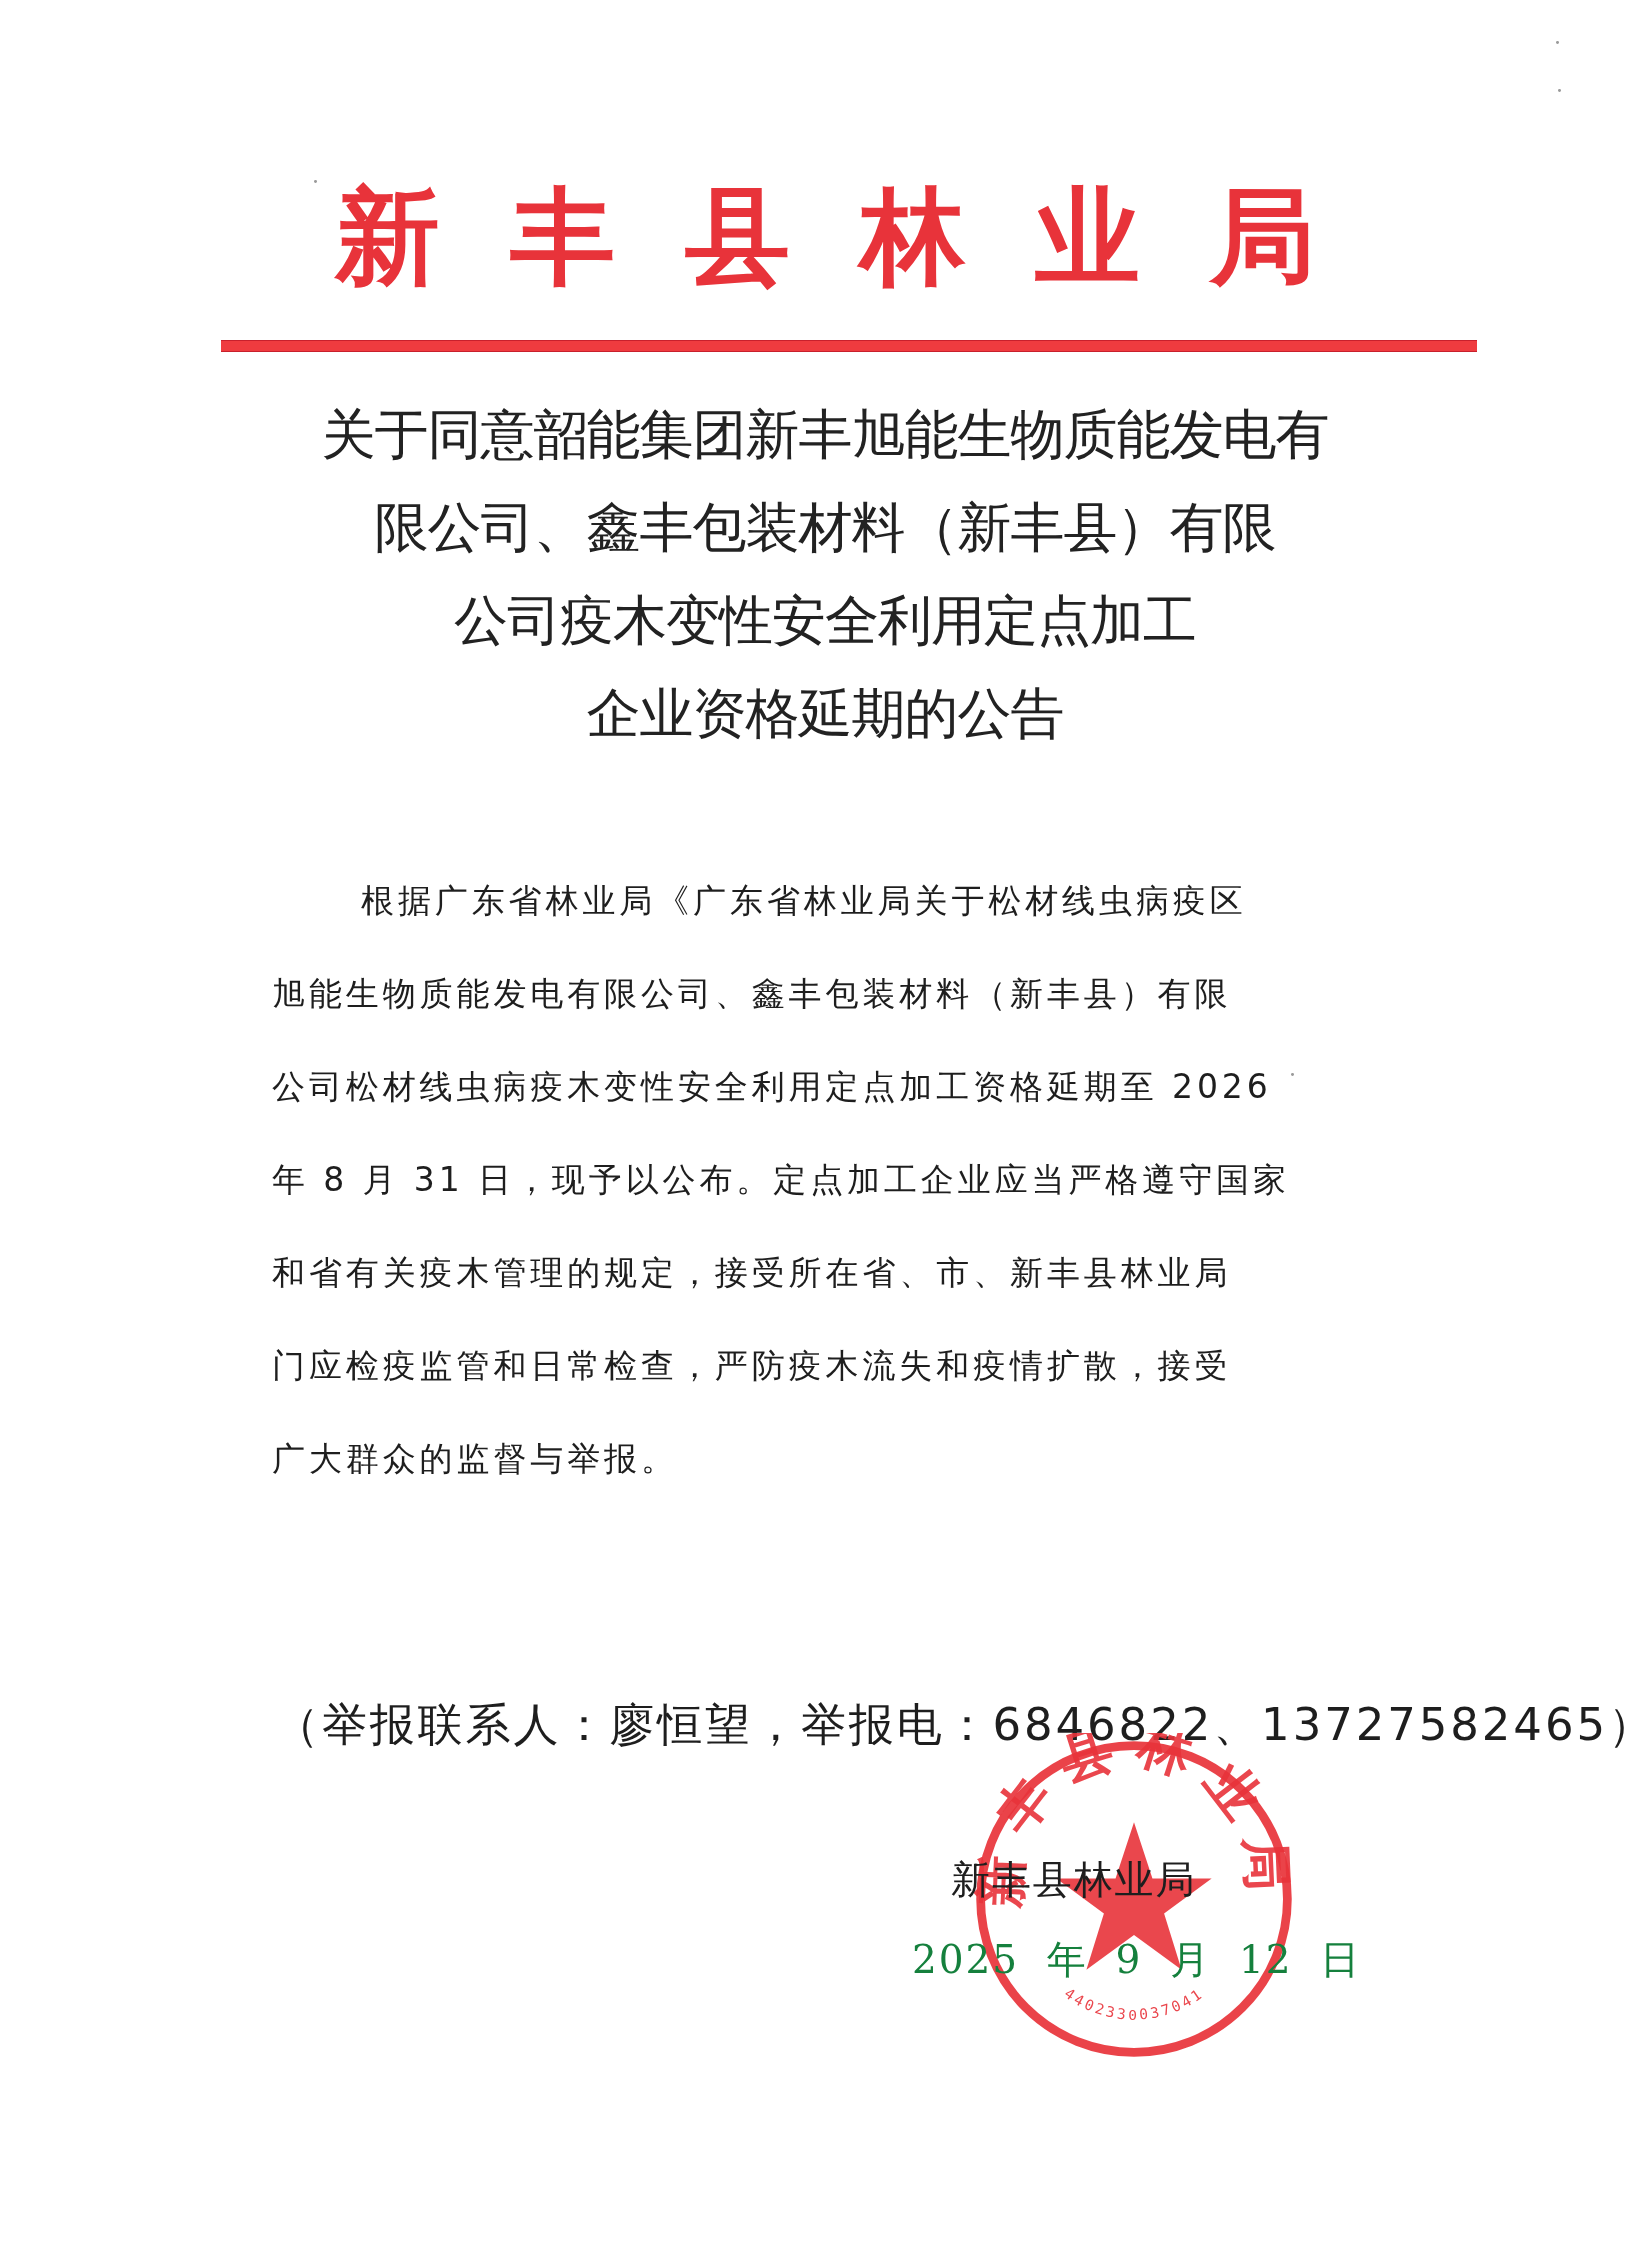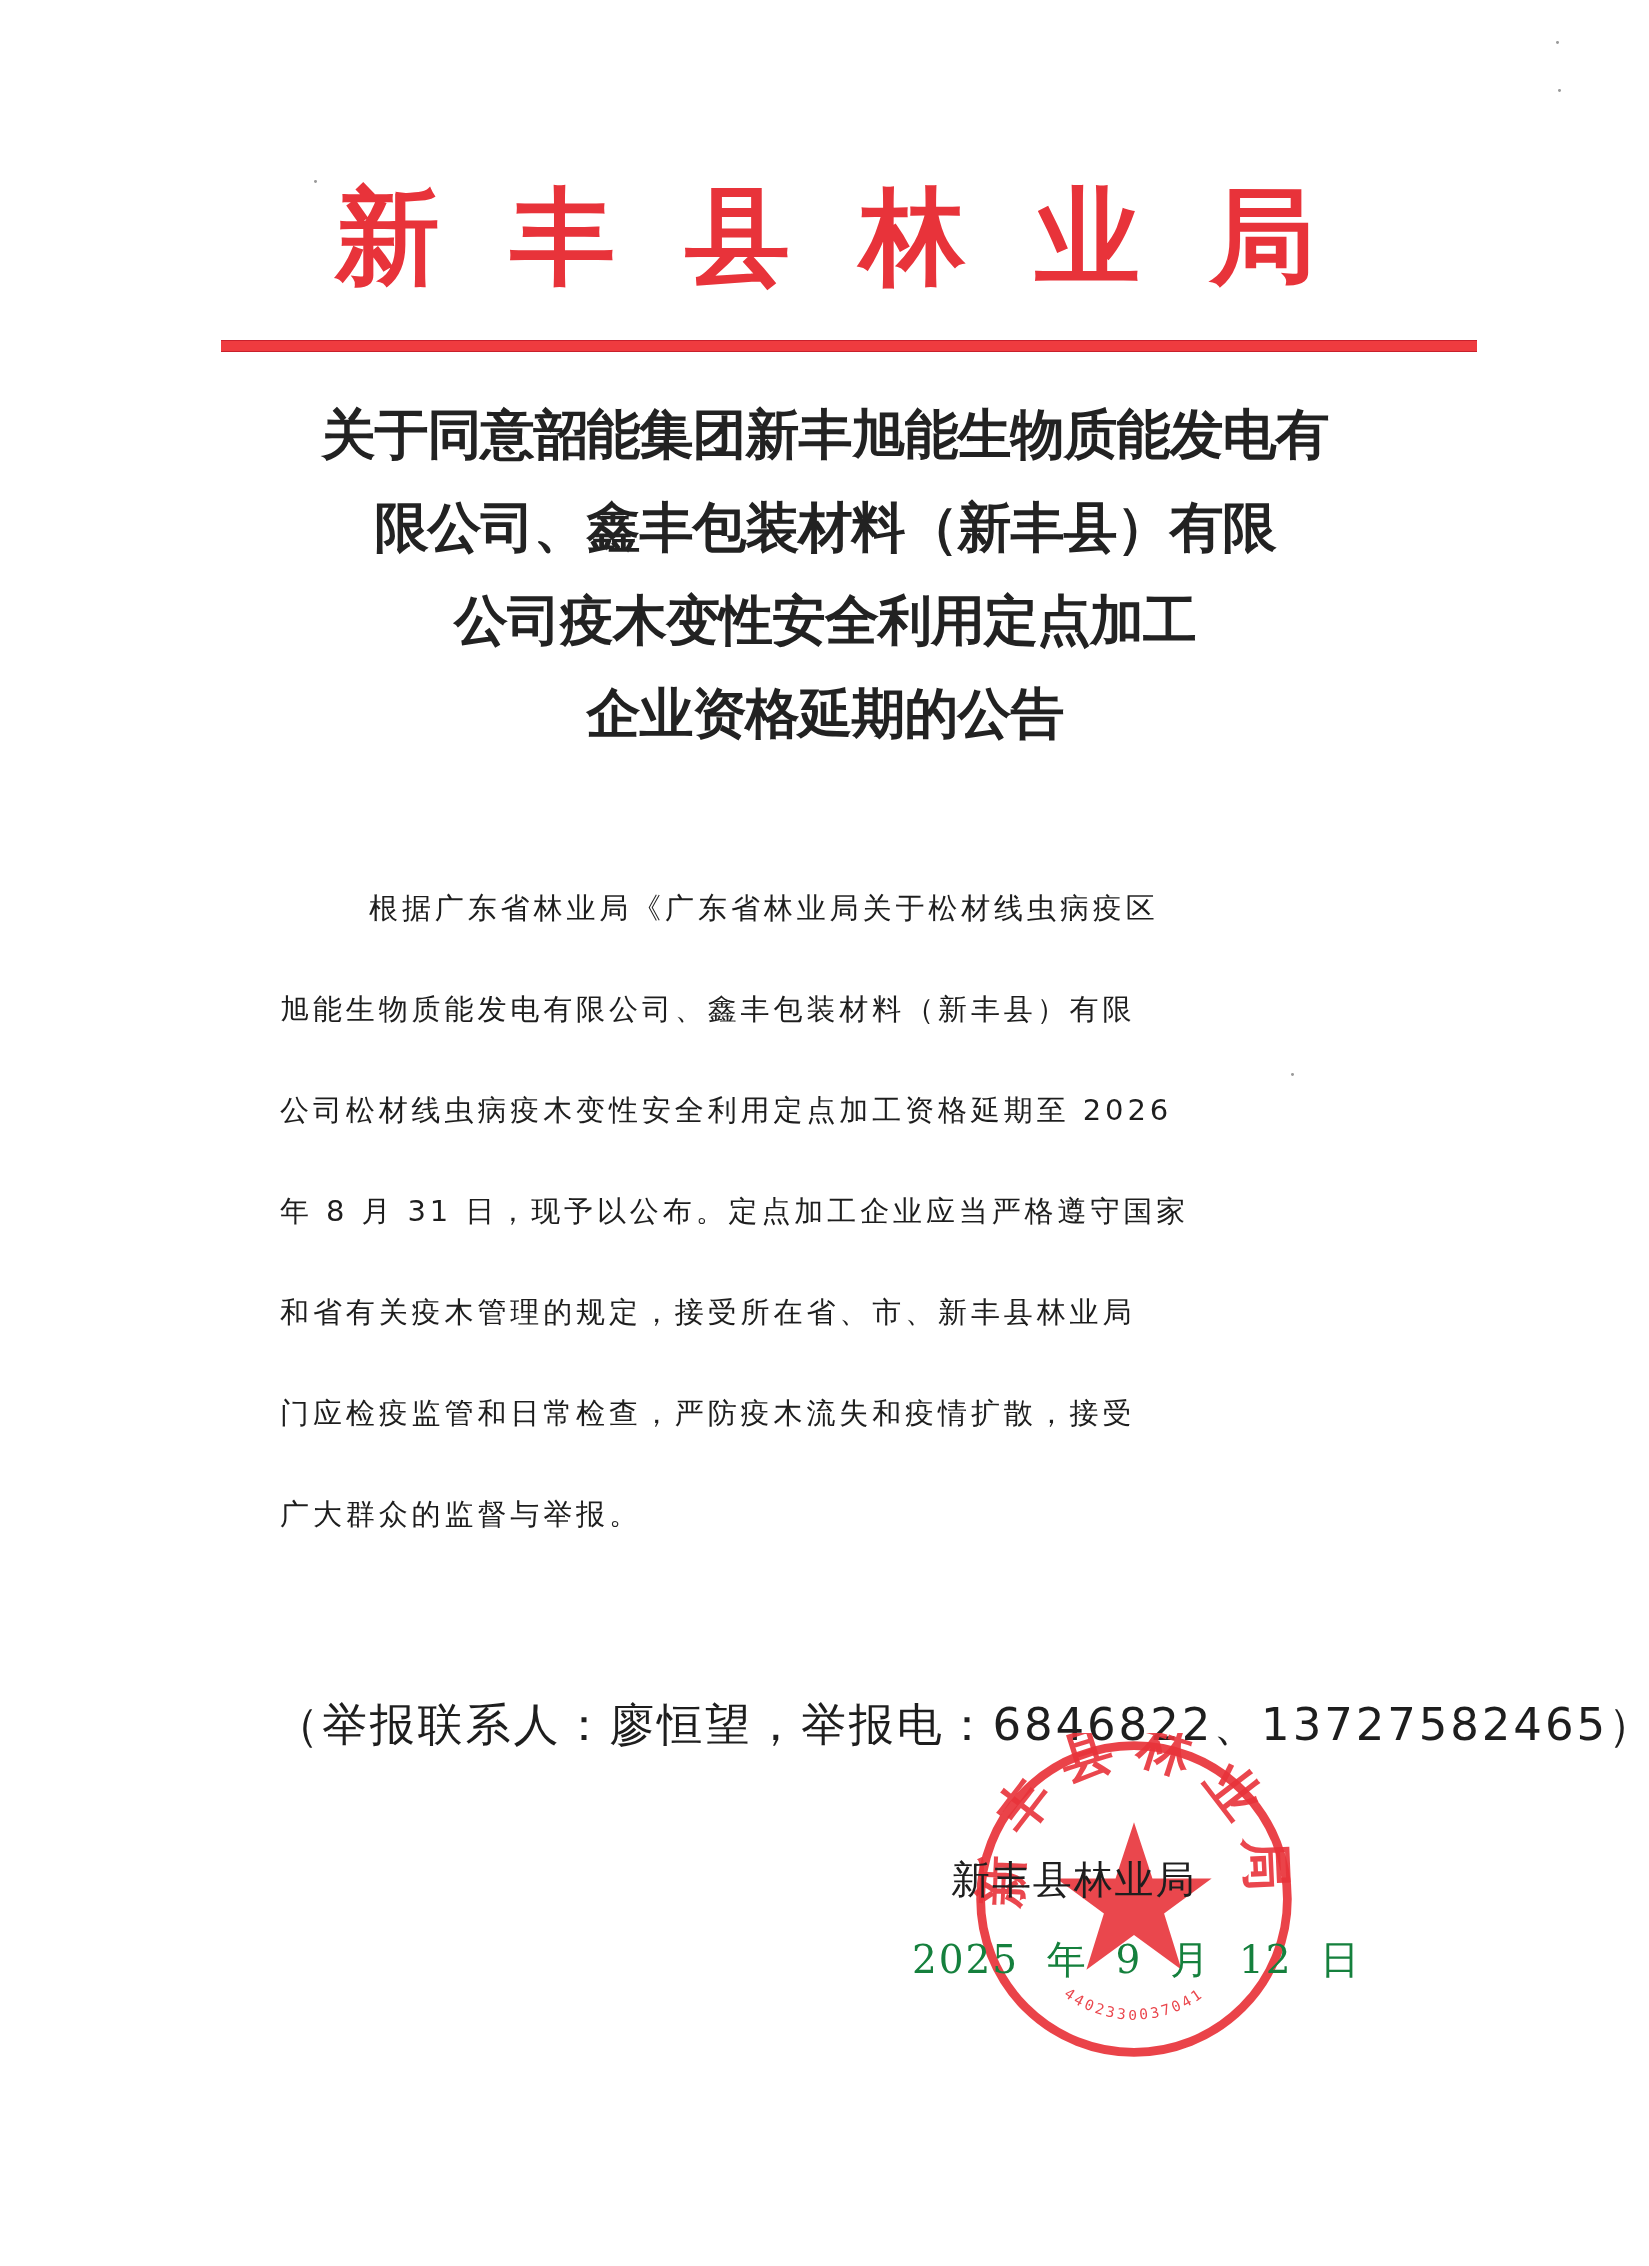--- a/index.html
+++ b/index.html
@@ -5,25 +5,25 @@
   html, body { margin:0; padding:0; background:#ffffff; }
   body { width:1650px; height:2267px; position:relative; overflow:hidden;
          font-family:"DejaVu Serif","Liberation Serif",serif; color:#1a1a1a; }
   .masthead { position:absolute; left:0; width:1650px; top:173px; text-align:center;
               font-family:"DejaVu Serif","Liberation Serif",serif; font-weight:bold;
               font-size:105px; line-height:126px; letter-spacing:70px; padding-left:70px; box-sizing:border-box;
               color:#e8333a; }
   .red-rule { position:absolute; left:221px; top:340px; width:1256px; height:11.6px; background:#ef3b3f;
               border-top:1px solid #c8202c; border-bottom:1px solid #c8202c; box-sizing:border-box; }
   .doc-title { position:absolute; left:0; top:388px; width:1650px; text-align:center; }
-  .doc-title .line { font-family:"DejaVu Sans","Liberation Sans",sans-serif; font-weight:bold;
+  .doc-title .line { font-family:"DejaVu Sans","Liberation Sans",sans-serif; font-weight:normal;
                      font-size:54px; line-height:93px; color:#222; letter-spacing:-1px; }
   .body-text { position:absolute; left:272px; top:854px; width:1133px; }
-  .body-text p { margin:8px; font-family:"DejaVu Sans","Liberation Sans",sans-serif;
-                 font-size:29px; line-height:93px; letter-spacing:3.9px; text-align:justify;
+  .body-text p { margin:0; font-family:"DejaVu Sans","Liberation Sans",sans-serif;
+                 font-size:33px; line-height:93px; letter-spacing:3.9px; text-align:justify;
                  text-align-last:left; color:#1e1e1e; }
   .body-text .indent { text-indent:89px; }
   .contact { position:absolute; left:274px; top:1696px; width:1164px;
              font-family:"DejaVu Sans","Liberation Sans",sans-serif; font-size:45px;
              line-height:58px; letter-spacing:2.9px; color:#1e1e1e; white-space:nowrap; }
   .seal { position:absolute; left:968px; top:1733px; width:332px; height:332px; }
   .signature { position:absolute; left:951px; top:1851px; font-family:"DejaVu Serif","Liberation Serif",serif;
                font-size:39px; line-height:58px; color:#1e1e1e; letter-spacing:1.9px; white-space:nowrap; }
   .date { position:absolute; left:912px; top:1931px; font-family:"DejaVu Serif","Liberation Serif",serif;
           font-size:39px; line-height:58px; color:#15803d; letter-spacing:1.9px; word-spacing:13.6px; white-space:nowrap; }

